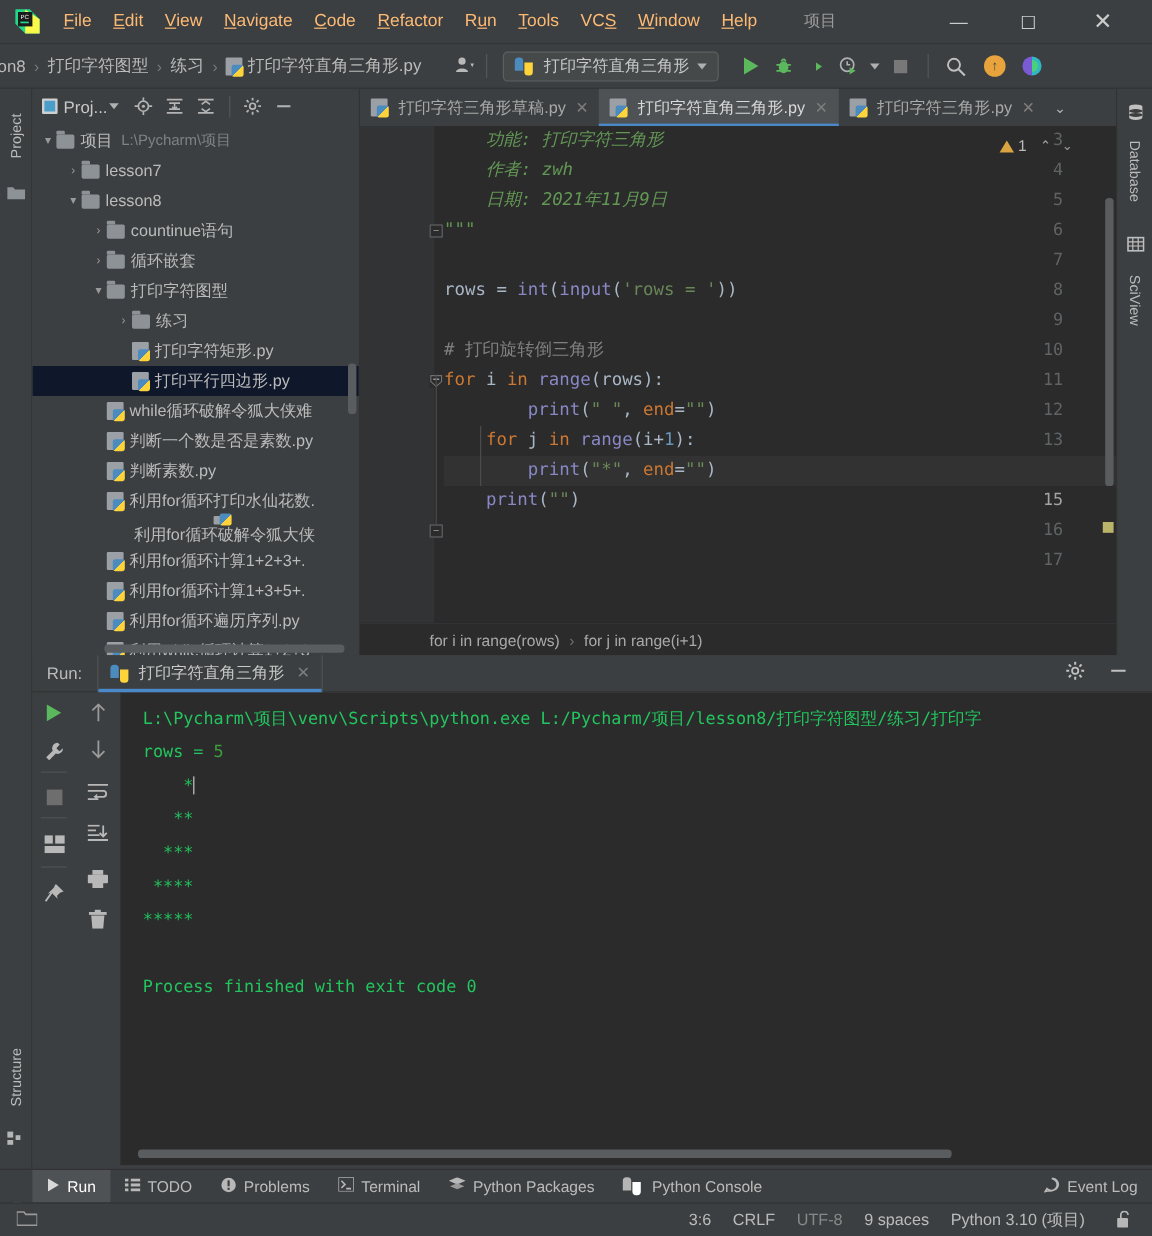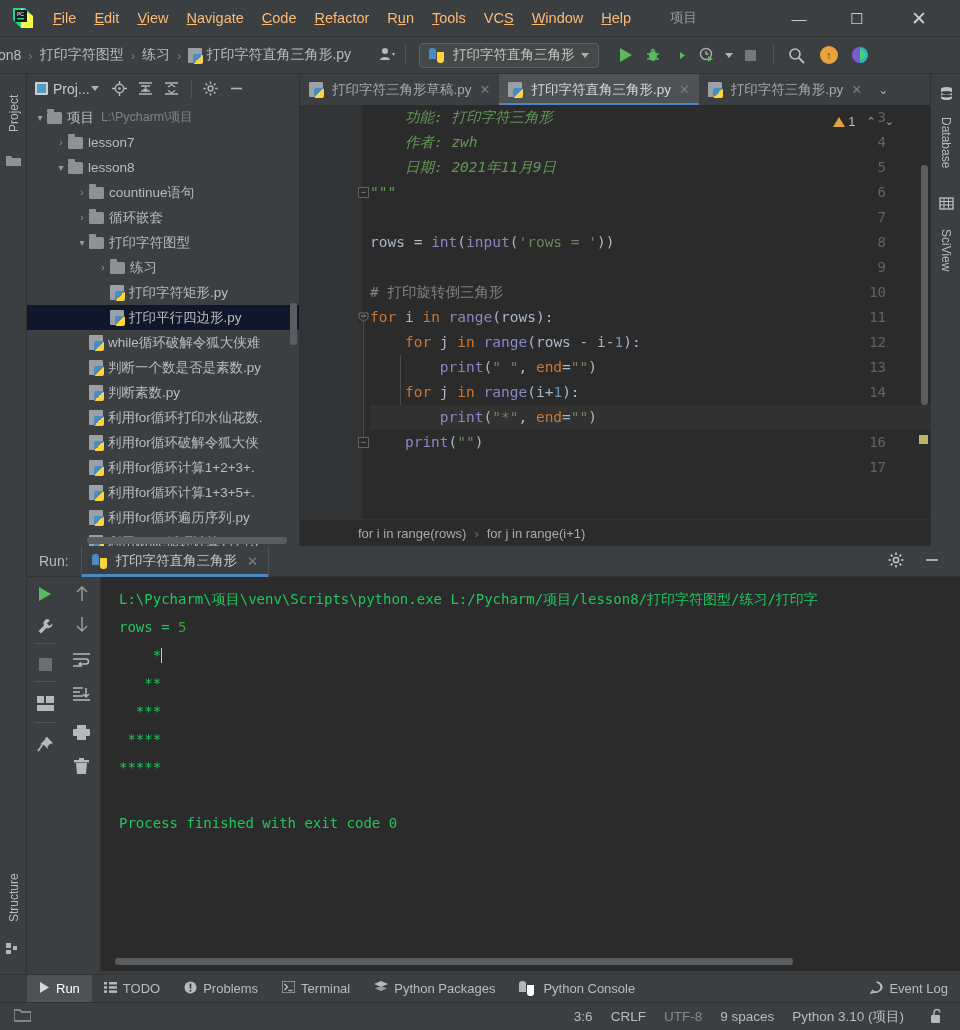--- a/index.html
+++ b/index.html
@@ -461,21 +461,21 @@
           <div class="trow" style="padding-left: 48px;">
             <span class="arrow"></span>
             <span class="pyfile-ico" style="margin-right: 5px;"></span>
             <span>判断素数.py</span>
           </div>
           <div class="trow" style="padding-left: 48px;">
             <span class="arrow"></span>
             <span class="pyfile-ico" style="margin-right: 5px;"></span>
             <span>利用for循环打印水仙花数.</span>
           </div>
-          <div class="trow" style="padding-left: 48px;">
+          <div class="trow" style="padding-left: 48px; flex-direction: column;">
             <span class="arrow"></span>
             <span class="pyfile-ico" style="margin-right: 5px;"></span>
             <span>利用for循环破解令狐大侠</span>
           </div>
           <div class="trow" style="padding-left: 48px;">
             <span class="arrow"></span>
             <span class="pyfile-ico" style="margin-right: 5px;"></span>
             <span>利用for循环计算1+2+3+.</span>
           </div>
           <div class="trow" style="padding-left: 48px;">
@@ -541,21 +541,20 @@
       <div class="codelines" id="code-lines">
           <div class="cline"><span class="c-com">    功能: 打印字符三角形</span></div>
           <div class="cline"><span class="c-com">    作者: zwh</span></div>
           <div class="cline"><span class="c-com">    日期: 2021年11月9日</span></div>
           <div class="cline"><span class="c-com">"""</span></div>
           <div class="cline"><span class="c-def"></span></div>
           <div class="cline"><span class="c-def">rows </span><span class="c-def">= </span><span class="c-fn">int</span><span class="c-def">(</span><span class="c-fn">input</span><span class="c-def">(</span><span class="c-str">'rows = '</span><span class="c-def">))</span></div>
           <div class="cline"><span class="c-def"></span></div>
           <div class="cline"><span class="c-hash"># 打印旋转倒三角形</span></div>
           <div class="cline"><span class="c-kw">for</span><span class="c-def"> i </span><span class="c-kw">in</span><span class="c-def"> </span><span class="c-fn">range</span><span class="c-def">(rows):</span></div>
-          <div class="cline"><span class="c-def">    </span><span class="c-kw">for</span><span class="c-def"> j </span><span class="c-kw">in</span><span class="c-def"> </span><span class="c-fn">range</span><span class="c-def">(rows - i-</span><span class="c-num">1</span><span class="c-def">):</span></div>
           <div class="cline"><span class="c-def">        </span><span class="c-fn">print</span><span class="c-def">(</span><span class="c-str">" "</span><span class="c-def">, </span><span class="c-kw">end</span><span class="c-def">=</span><span class="c-str">""</span><span class="c-def">)</span></div>
           <div class="cline"><span class="c-def">    </span><span class="c-kw">for</span><span class="c-def"> j </span><span class="c-kw">in</span><span class="c-def"> </span><span class="c-fn">range</span><span class="c-def">(i+</span><span class="c-num">1</span><span class="c-def">):</span></div>
           <div class="cline hl"><span class="c-def">        </span><span class="c-fn">print</span><span class="c-def">(</span><span class="c-str">"*"</span><span class="c-def">, </span><span class="c-kw">end</span><span class="c-def">=</span><span class="c-str">""</span><span class="c-def">)</span></div>
           <div class="cline"><span class="c-def">    </span><span class="c-fn">print</span><span class="c-def">(</span><span class="c-str">""</span><span class="c-def">)</span></div>
           <div class="cline"><span class="c-def"></span></div>
         </div>
 
       <div class="fold" style="top:82px;">−</div>
       <div class="fold" style="top:207px;border:none;">
         <svg width="11" height="11" viewBox="0 0 11 11">

